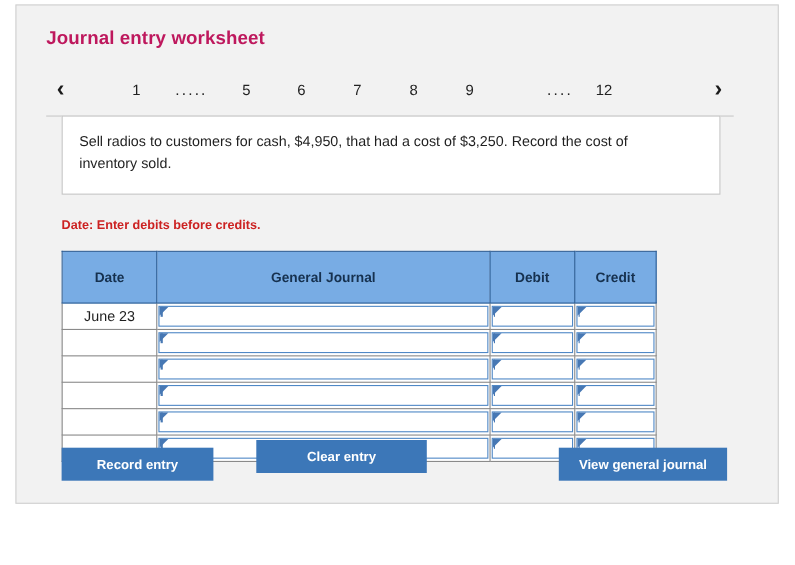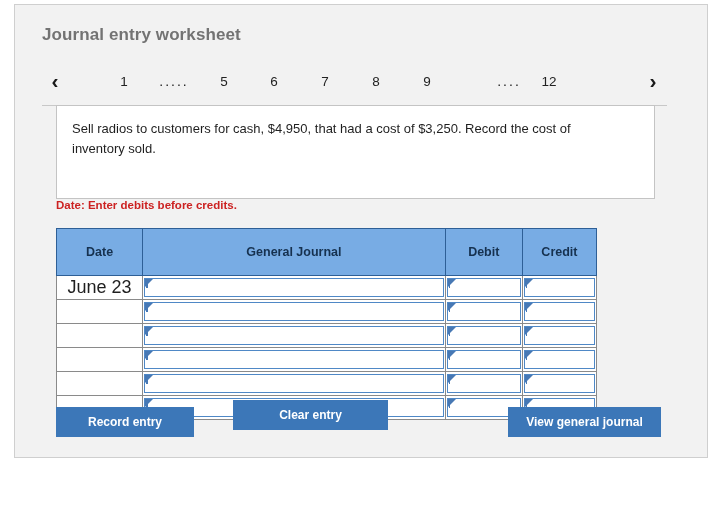--- a/index.html
+++ b/index.html
@@ -25,21 +25,21 @@
     border: 1px solid #cfcfcf;
     box-sizing: border-box;
   }
 
   .page-title {
     position: absolute;
     left: 27px;
     top: 20px;
     font-size: 17px;
     font-weight: bold;
-    color: #737373;
+    color: #be185d;
     letter-spacing: 0.1px;
   }
 
   
   .tabstrip {
     position: absolute;
     left: 0px;
     top: 53px;
     width: 692px;
     height: 48px;
@@ -95,21 +95,21 @@
     cursor: pointer;
     user-select: none;
   }
 
   
   .desc-box {
     position: absolute;
     left: 41px;
     top: 100px;
     width: 599px;
-    height: 94px;
+    height: 72px;
     background: #ffffff;
     border: 1px solid #c4c4c4;
     box-sizing: border-box;
   }
   .desc-text {
     position: absolute;
     left: 15px;
     top: 13px;
     width: 520px;
     font-size: 13px;
@@ -152,21 +152,21 @@
     background: #ffffff;
     vertical-align: middle;
   }
   .col-date  { width: 86px; }
   .col-gj    { width: 302px; }
   .col-debit { width: 77px; }
   .col-credit{ width: 74px; }
 
   td.date-cell {
     text-align: center;
-    font-size: 18px;
+    font-size: 13px;
     color: #1f1f1f;
     border: 1px solid #8a8a8a;
   }
   td.inputcell {
     border: 1px solid #8a8a8a;
     padding: 1px;
   }
   .cellbox {
     position: relative;
     width: 100%;

